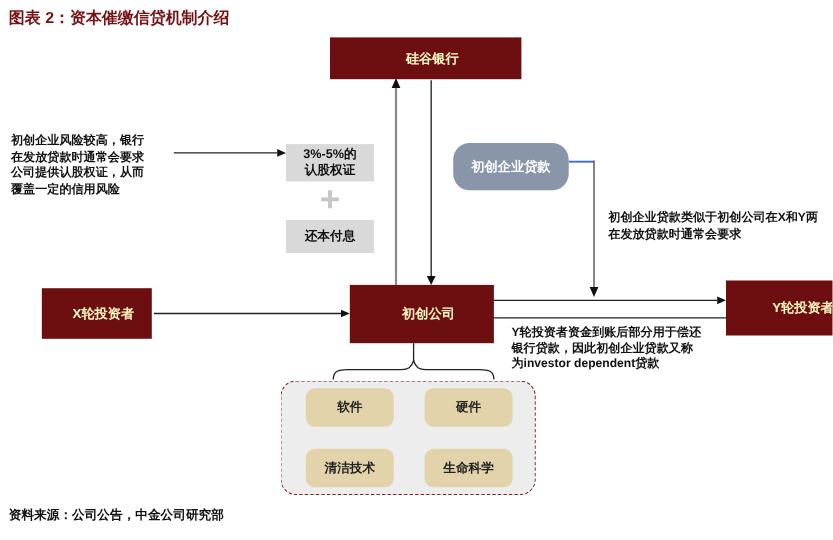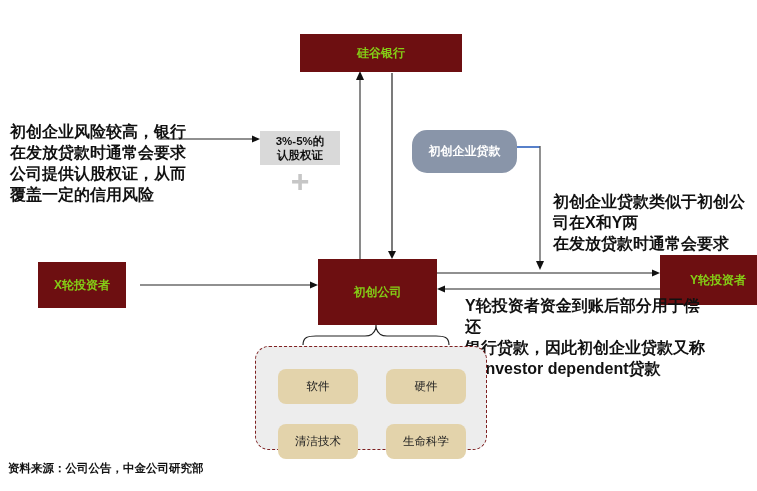--- a/index.html
+++ b/index.html
@@ -9,52 +9,52 @@
   }
   .title{
     position:absolute;left:8px;top:7px;font-size:14.5px;font-weight:bold;
     color:var(--title_red);white-space:nowrap;
   }
   .box{
     position:absolute;display:flex;align-items:center;justify-content:center;
     text-align:center;font-weight:bold;font-size:12px;line-height:1.25;
     white-space:nowrap;
   }
-  .maroon{background:var(--maroon);color:#84cc16;}
+  .maroon{background:var(--maroon);color:#fef9c3;padding-left:12px;}
   .slate{background:var(--slate);color:#fff;border-radius:15px;}
   .gray{background:var(--light_gray);color:#111;font-weight:bold;}
   #bank{left:300px;top:34px;width:162px;height:38px;}
   #loan{left:412px;top:130px;width:105px;height:43px;}
   #x-investor{left:38px;top:262px;width:88px;height:46px;}
-  #startup{left:318px;top:259px;width:119px;height:66px;}
+  #startup{left:318px;top:259px;width:119px;height:53px;}
   #y-investor{left:660px;top:255px;width:116px;height:50px;}
   #warrant{left:260px;top:131px;width:80px;height:34px;font-size:11.5px;white-space:pre-line;}
   #repay{left:260px;top:200px;width:80px;height:30px;font-size:11.5px;}
   .plus{
     position:absolute;left:284px;top:165px;width:32px;height:32px;
     display:flex;align-items:center;justify-content:center;
     color:var(--plus_gray);font-size:32px;font-weight:bold;line-height:1;
   }
   .note{
-    position:absolute;font-size:16px;font-weight:600;line-height:1.32;
+    position:absolute;font-size:11px;font-weight:600;line-height:1.32;
     white-space:pre-line;color:#111;
   }
   #left-note{left:10px;top:121px;width:185px;}
   #bridge-note{left:553px;top:191px;width:205px;}
   #dependent-note{left:465px;top:295px;width:240px;}
   .sectors-panel{
     position:absolute;left:255px;top:346px;width:232px;height:104px;
     background:var(--container_bg);
     border:1.6px dashed var(--container_border);border-radius:14px;
     box-sizing:border-box;
   }
   .sector{
     position:absolute;width:80px;height:35px;background:var(--tan);
     border-radius:8px;display:flex;align-items:center;justify-content:center;
-    font-size:11.5px;font-weight:normal;color:#222;white-space:nowrap;margin-top:16px;
+    font-size:11.5px;font-weight:bold;color:#222;white-space:nowrap;
   }
   #sector-0{left:22px;top:6px;}
   #sector-1{left:130px;top:6px;}
   #sector-2{left:22px;top:61px;}
   #sector-3{left:130px;top:61px;}
   .source{
     position:absolute;left:8px;top:461px;font-size:11.5px;font-weight:bold;color:#111;
     white-space:nowrap;
   }
   svg.connectors{position:absolute;left:0;top:0;}
@@ -63,20 +63,21 @@
   .ln-blue{stroke:var(--blue);stroke-width:1.8;fill:none;}
   .ln-mid{stroke:#555;stroke-width:1.3;fill:none;}
   .head{fill:#111;stroke:none;}
   .brace{stroke:#222;stroke-width:1.2;fill:none;}
 </style>
 </head>
 <body>
 
 <div class="canvas">
 
+  <div class="title">图表 2：资本催缴信贷机制介绍</div>
 
   <svg class="connectors" width="757" height="491" viewBox="0 0 757 491">
 
     <line class="ln" x1="158" y1="139" x2="252" y2="139"></line>
     <polygon class="head" points="252,135.5 260,139 252,142.5"></polygon>
 
     <line class="ln-gray" x1="360" y1="259" x2="360" y2="78"></line>
     <polygon class="head" points="356,80 360,71 364,80"></polygon>
 
     <line class="ln" x1="392" y1="73" x2="392" y2="252"></line>
@@ -102,20 +103,21 @@
   <div class="box maroon" id="bank">硅谷银行</div>
 
   <div class="note" id="left-note">初创企业风险较高，银行
 在发放贷款时通常会要求
 公司提供认股权证，从而
 覆盖一定的信用风险</div>
 
   <div class="box gray" id="warrant">3%-5%的
 认股权证</div>
   <div class="plus">+</div>
+  <div class="box gray" id="repay">还本付息</div>
 
   <div class="box slate" id="loan">初创企业贷款</div>
   <div class="note" id="bridge-note">初创企业贷款类似于初创公司在X和Y两
 在发放贷款时通常会要求</div>
 
   <div class="box maroon" id="x-investor">X轮投资者</div>
   <div class="box maroon" id="startup">初创公司</div>
   <div class="box maroon" id="y-investor">Y轮投资者</div>
 
   <div class="note" id="dependent-note">Y轮投资者资金到账后部分用于偿还

